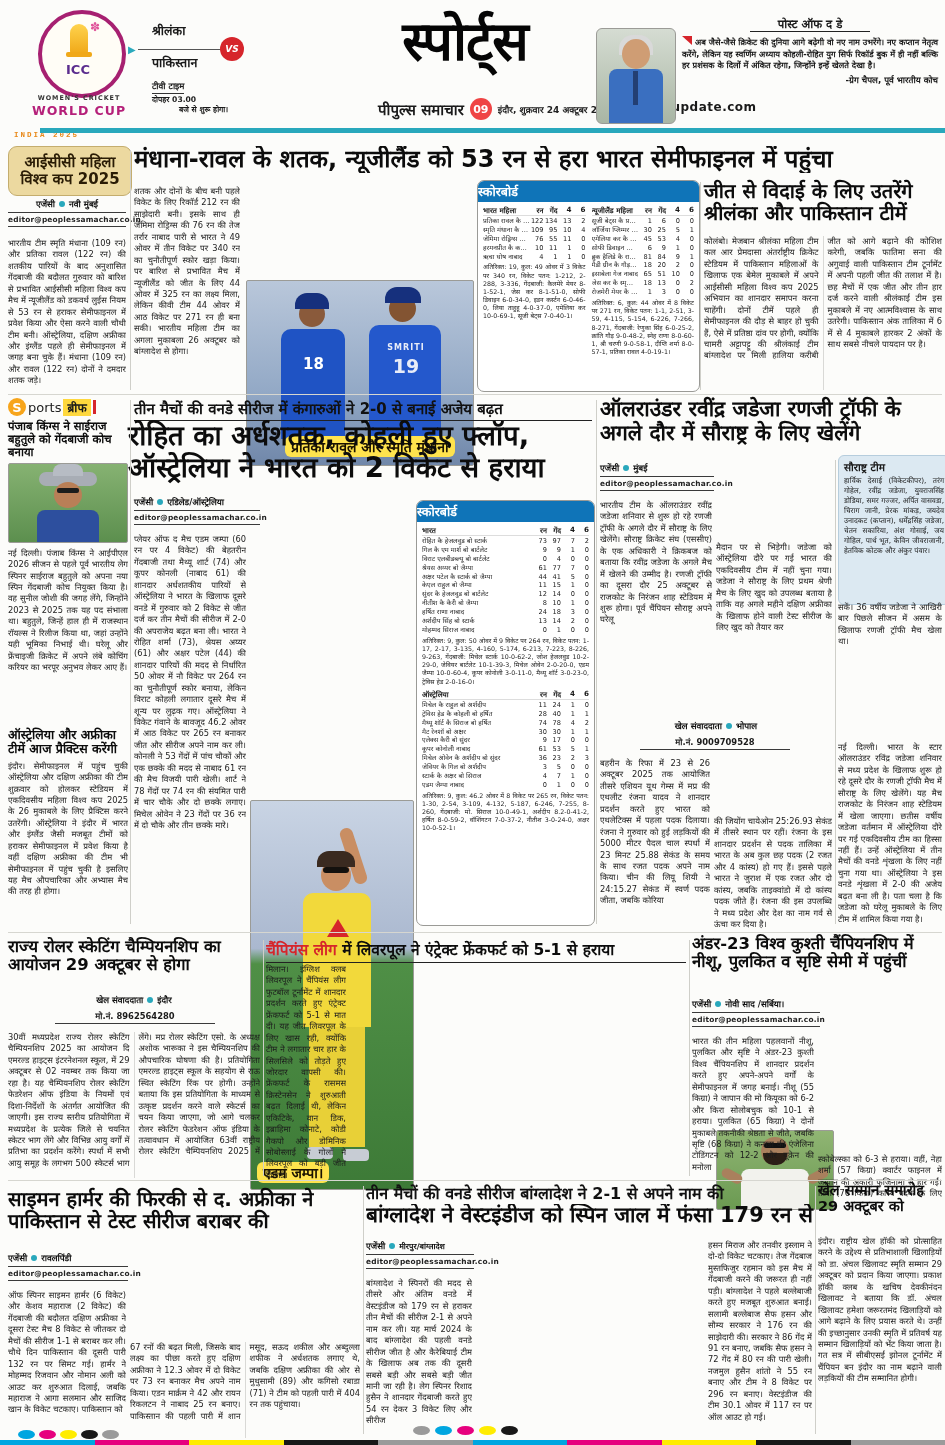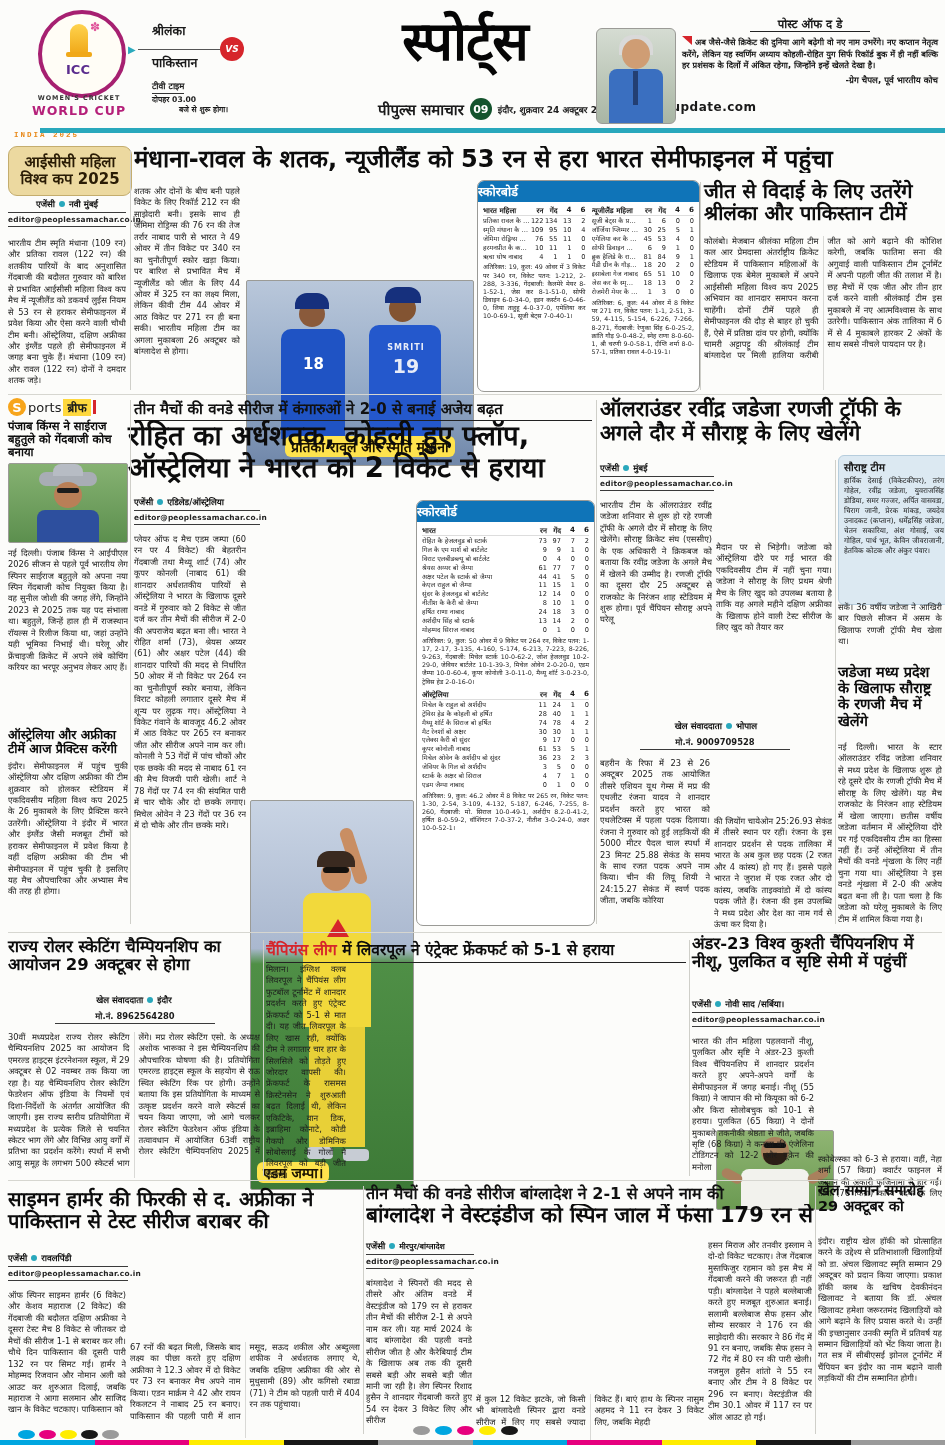--- a/index.html
+++ b/index.html
@@ -67,21 +67,21 @@
     <div class="abs" style="left:24px;top:32px;font-weight:800;font-size:12.5px;">पाकिस्तान</div>
     <div class="abs" style="left:24px;top:58px;font-weight:800;font-size:8.6px;border-bottom:1px solid #333;padding-bottom:1px;">टीवी टाइम</div>
     <div class="abs" style="left:24px;top:72px;font-size:7.6px;font-weight:600;">दोपहर 03.00</div>
     <div class="abs" style="left:24px;top:82px;font-size:7.6px;font-weight:600;margin-left:27px;">बजे से शुरू होगा।</div>
   </div>
 
   <div class="abs masthead" style="left:320px;top:2px;width:290px;text-align:center;font-size:54px;">स्पोर्ट्स</div>
 
   <div class="abs" style="left:378px;top:96px;width:300px;height:26px;display:flex;align-items:center;gap:6px;">
     <span style="font-weight:800;font-size:15px;">पीपुल्स समाचार</span>
-    <span class="circle" style="width:22px;height:22px;background:#14532d;color:#fff;font-weight:800;font-size:11px;display:inline-flex;align-items:center;justify-content:center;">09</span>
+    <span class="circle" style="width:22px;height:22px;background:#ef4444;color:#fff;font-weight:800;font-size:11px;display:inline-flex;align-items:center;justify-content:center;">09</span>
     <span style="font-size:9px;font-weight:600;color:#222;">इंदौर, शुक्रवार 24 अक्टूबर 2025</span>
   </div>
   <div class="abs" style="left:600px;top:100px;display:flex;align-items:center;gap:4px;">
     <span class="circle" style="width:7px;height:7px;border:2px solid #2aa9bd;display:inline-block;"></span>
     <span style="font-weight:800;font-size:12px;letter-spacing:.5px;">peoplesupdate.com</span>
   </div>
 
   <div class="abs photo" style="left:596px;top:28px;width:78px;height:94px;background:linear-gradient(#d5dcd2,#a9b6a4);border-radius:6px;">
     <div class="abs" style="left:22px;top:6px;width:34px;height:20px;background:#d9d9d9;border-radius:14px 14px 0 0;"></div>
     <div class="abs circle" style="left:25px;top:10px;width:28px;height:30px;background:#cf9d74;"></div>
@@ -502,21 +502,20 @@
   <div class="abs byline" style="left:600px;top:720px;width:232px;">
     <span>खेल संवाददाता</span>
       <span class="bdot" style="background: rgb(41, 168, 188);"></span>
       <span>भोपाल</span>
   </div>
   <div class="abs phonebox" style="left:640px;top:734px;width:150px;">मो.नं. 9009709528</div>
   <div class="abs body-txt" style="left:600px;top:758px;width:110px;height:172px;overflow:hidden;">बहरीन के रिफा में 23 से 26 अक्टूबर 2025 तक आयोजित तीसरे एशियन यूथ गेम्स में मप्र की एथलीट रंजना यादव ने शानदार प्रदर्शन करते हुए भारत को एथलेटिक्स में पहला पदक दिलाया। रंजना ने गुरुवार को हुई लड़कियों की 5000 मीटर पैदल चाल स्पर्धा में 23 मिनट 25.88 सेकंड के समय के साथ रजत पदक अपने नाम किया। चीन की लियू शियी ने 24:15.27 सेकंड में स्वर्ण पदक जीता, जबकि कोरिया</div>
 
   <div class="abs body-txt" style="left:714px;top:816px;width:118px;height:114px;overflow:hidden;">की जियोंग चायेओन 25:26.93 सेकंड में तीसरे स्थान पर रहीं। रंजना के इस शानदार प्रदर्शन से पदक तालिका में भारत के अब कुल छह पदक (2 रजत और 4 कांस्य) हो गए हैं। इससे पहले भारत ने जुराश में एक रजत और दो कांस्य, जबकि ताइक्वांडो में दो कांस्य पदक जीते हैं। रंजना की इस उपलब्धि ने मध्य प्रदेश और देश का नाम गर्व से ऊंचा कर दिया है।</div>
 
-  <div class="abs hl" style="left:838px;top:664px;width:104px;font-size:14.5px;">जडेजा मध्य प्रदेश के खिलाफ सौराष्ट्र के रणजी मैच में खेलेंगे</div>
   <div class="abs body-txt" style="left:838px;top:742px;width:104px;height:188px;overflow:hidden;">नई दिल्ली। भारत के स्टार ऑलराउंडर रविंद्र जडेजा शनिवार से मध्य प्रदेश के खिलाफ शुरू हो रहे दूसरे दौर के रणजी ट्रॉफी मैच में सौराष्ट्र के लिए खेलेंगे। यह मैच राजकोट के निरंजन शाह स्टेडियम में खेला जाएगा। छतीस वर्षीय जडेजा वर्तमान में ऑस्ट्रेलिया दौरे पर गई एकदिवसीय टीम का हिस्सा नहीं हैं। उन्हें ऑस्ट्रेलिया में तीन मैचों की वनडे शृंखला के लिए नहीं चुना गया था। ऑस्ट्रेलिया ने इस वनडे शृंखला में 2-0 की अजेय बढ़त बना ली है। पता चला है कि जडेजा को घरेलू मुकाबले के लिए टीम में शामिल किया गया है।</div>
 
   <div class="abs hl" style="left:8px;top:938px;width:252px;font-size:16.5px;">राज्य रोलर स्केटिंग चैम्पियनशिप का आयोजन 29 अक्टूबर से होगा</div>
   <div class="abs byline" style="left:8px;top:994px;width:252px;">
     <span>खेल संवाददाता</span>
       <span class="bdot" style="background: rgb(41, 168, 188);"></span>
       <span>इंदौर</span>
   </div>
   <div class="abs phonebox" style="left:55px;top:1008px;width:160px;">मो.नं. 8962564280</div>
   <div class="abs body-txt cols2" style="left:8px;top:1032px;width:252px;height:146px;overflow:hidden;">30वीं मध्यप्रदेश राज्य रोलर स्केटिंग चैम्पियनशिप 2025 का आयोजन दि एमरल्ड हाइट्स इंटरनेशनल स्कूल, में 29 अक्टूबर से 02 नवम्बर तक किया जा रहा है। यह चैम्पियनशिप रोलर स्केटिंग फेडरेशन ऑफ इंडिया के नियमों एवं दिशा-निर्देशों के अंतर्गत आयोजित की जाएगी। इस राज्य स्तरीय प्रतियोगिता में मध्यप्रदेश के प्रत्येक जिले से चयनित स्केटर भाग लेंगे और विभिन्न आयु वर्गों में प्रतिभा का प्रदर्शन करेंगे। स्पर्धा में सभी आयु समूह के लगभग 500 स्केटर्स भाग लेंगे। मप्र रोलर स्केटिंग एसो. के अध्यक्ष अशोक भारूका ने इस चैम्पियनशिप की औपचारिक घोषणा की है। प्रतियोगिता एमरल्ड हाइट्स स्कूल के सहयोग से राऊ स्थित स्केटिंग रिंक पर होगी। उन्होंने बताया कि इस प्रतियोगिता के माध्यम से उत्कृष्ट प्रदर्शन करने वाले स्केटर्स का चयन किया जाएगा, जो आगे चलकर रोलर स्केटिंग फेडरेशन ऑफ इंडिया के तत्वावधान में आयोजित 63वीं राष्ट्रीय रोलर स्केटिंग चैम्पियनशिप 2025 में होने वाली राष्ट्रीय प्रतियोगिता में मध्यप्रदेश टीम का प्रतिनिधित्व करेंगे।</div>
@@ -551,21 +550,20 @@
   <div class="abs kicker" style="left:366px;top:1182px;width:446px;font-size:16px;border-bottom:none;">तीन मैचों की वनडे सीरीज बांग्लादेश ने 2-1 से अपने नाम की</div>
   <div class="abs hl" style="left:366px;top:1204px;width:450px;font-size:21px;white-space:nowrap;overflow:hidden;">बांग्लादेश ने वेस्टइंडीज को स्पिन जाल में फंसा 179 रन से रौंदा</div>
   <div class="abs byline" style="left:366px;top:1240px;width:108px;justify-content:flex-start;">
     <span>एजेंसी</span>
       <span class="bdot" style="background: rgb(41, 168, 188);"></span>
       <span style="font-size:7.8px;">मीरपुर/बांग्लादेश</span>
   </div>
   <div class="abs emailbox" style="left:366px;top:1254px;width:108px;">editor@peoplessamachar.co.in</div>
   <div class="abs body-txt" style="left:366px;top:1278px;width:106px;height:160px;overflow:hidden;">बांग्लादेश ने स्पिनरों की मदद से तीसरे और अंतिम वनडे में वेस्टइंडीज को 179 रन से हराकर तीन मैचों की सीरीज 2-1 से अपने नाम कर ली। यह मार्च 2024 के बाद बांग्लादेश की पहली वनडे सीरीज जीत है और कैरेबियाई टीम के खिलाफ अब तक की दूसरी सबसे बड़ी और सबसे बड़ी जीत मानी जा रही है। लेग स्पिनर रिशाद हुसैन ने शानदार गेंदबाजी करते हुए 54 रन देकर 3 विकेट लिए और सीरीज</div>
 
-  <div class="abs body-txt cols2" style="left:476px;top:1394px;width:228px;height:46px;overflow:hidden;">में कुल 12 विकेट झटके, जो किसी भी बांग्लादेशी स्पिनर द्वारा वनडे सीरीज में लिए गए सबसे ज्यादा विकेट हैं। बाएं हाथ के स्पिनर नासुम अहमद ने 11 रन देकर 3 विकेट लिए, जबकि मेहदी</div>
   <div class="abs body-txt" style="left:708px;top:1240px;width:104px;height:200px;overflow:hidden;">हसन मिराज और तनवीर इस्लाम ने दो-दो विकेट चटकाए। तेज गेंदबाज मुस्तफिजुर रहमान को इस मैच में गेंदबाजी करने की जरूरत ही नहीं पड़ी। बांग्लादेश ने पहले बल्लेबाजी करते हुए मजबूत शुरुआत बनाई। सलामी बल्लेबाज सैफ हसन और सौम्य सरकार ने 176 रन की साझेदारी की। सरकार ने 86 गेंद में 91 रन बनाए, जबकि सैफ हसन ने 72 गेंद में 80 रन की पारी खेली। नजमुल हुसैन शांतो ने 55 रन बनाए और टीम ने 8 विकेट पर 296 रन बनाए। वेस्टइंडीज की टीम 30.1 ओवर में 117 रन पर ऑल आउट हो गई।</div>
 
   <div class="abs hl" style="left:818px;top:1182px;width:124px;font-size:14.5px;">खेल सम्मान समारोह 29 अक्टूबर को</div>
   <div class="abs body-txt" style="left:818px;top:1236px;width:124px;height:202px;overflow:hidden;">इंदौर। राष्ट्रीय खेल हॉकी को प्रोत्साहित करने के उद्देश्य से प्रतिभाशाली खिलाड़ियों को डा. अंचल खिलावट स्मृति सम्मान 29 अक्टूबर को प्रदान किया जाएगा। प्रकाश हॉकी क्लब के खचिष देवकीनंदन खिलावट ने बताया कि डॉ. अंचल खिलावट हमेशा जरूरतमंद खिलाड़ियों को आगे बढ़ाने के लिए प्रयास करते थे। उन्हीं की इच्छानुसार उनकी स्मृति में प्रतिवर्ष यह सम्मान खिलाड़ियों को भेंट किया जाता है। गत सत्र में सीबीएसई झोनल टूर्नामेंट में चैंपियन बन इंदौर का नाम बढ़ाने वाली लड़कियों की टीम सम्मानित होगी।</div>
 
   <div class="abs vrule" style="left:130px;top:150px;height:240px;"></div>
   <div class="abs vrule" style="left:700px;top:182px;height:208px;"></div>
   <div class="abs vrule" style="left:130px;top:400px;height:524px;"></div>
   <div class="abs vrule" style="left:596px;top:400px;height:524px;"></div>
   <div class="abs vrule" style="left:835px;top:460px;height:464px;"></div>

